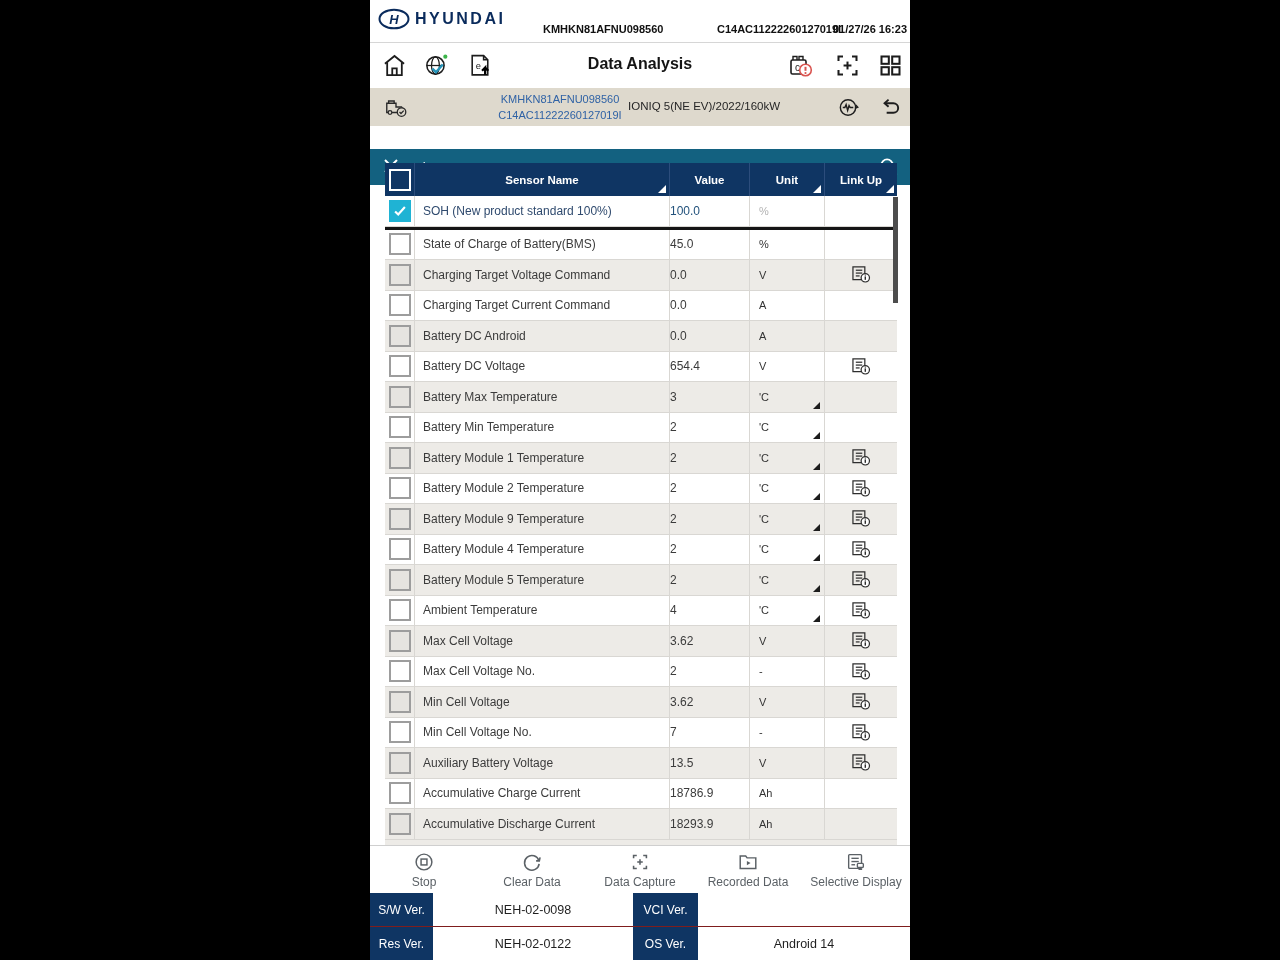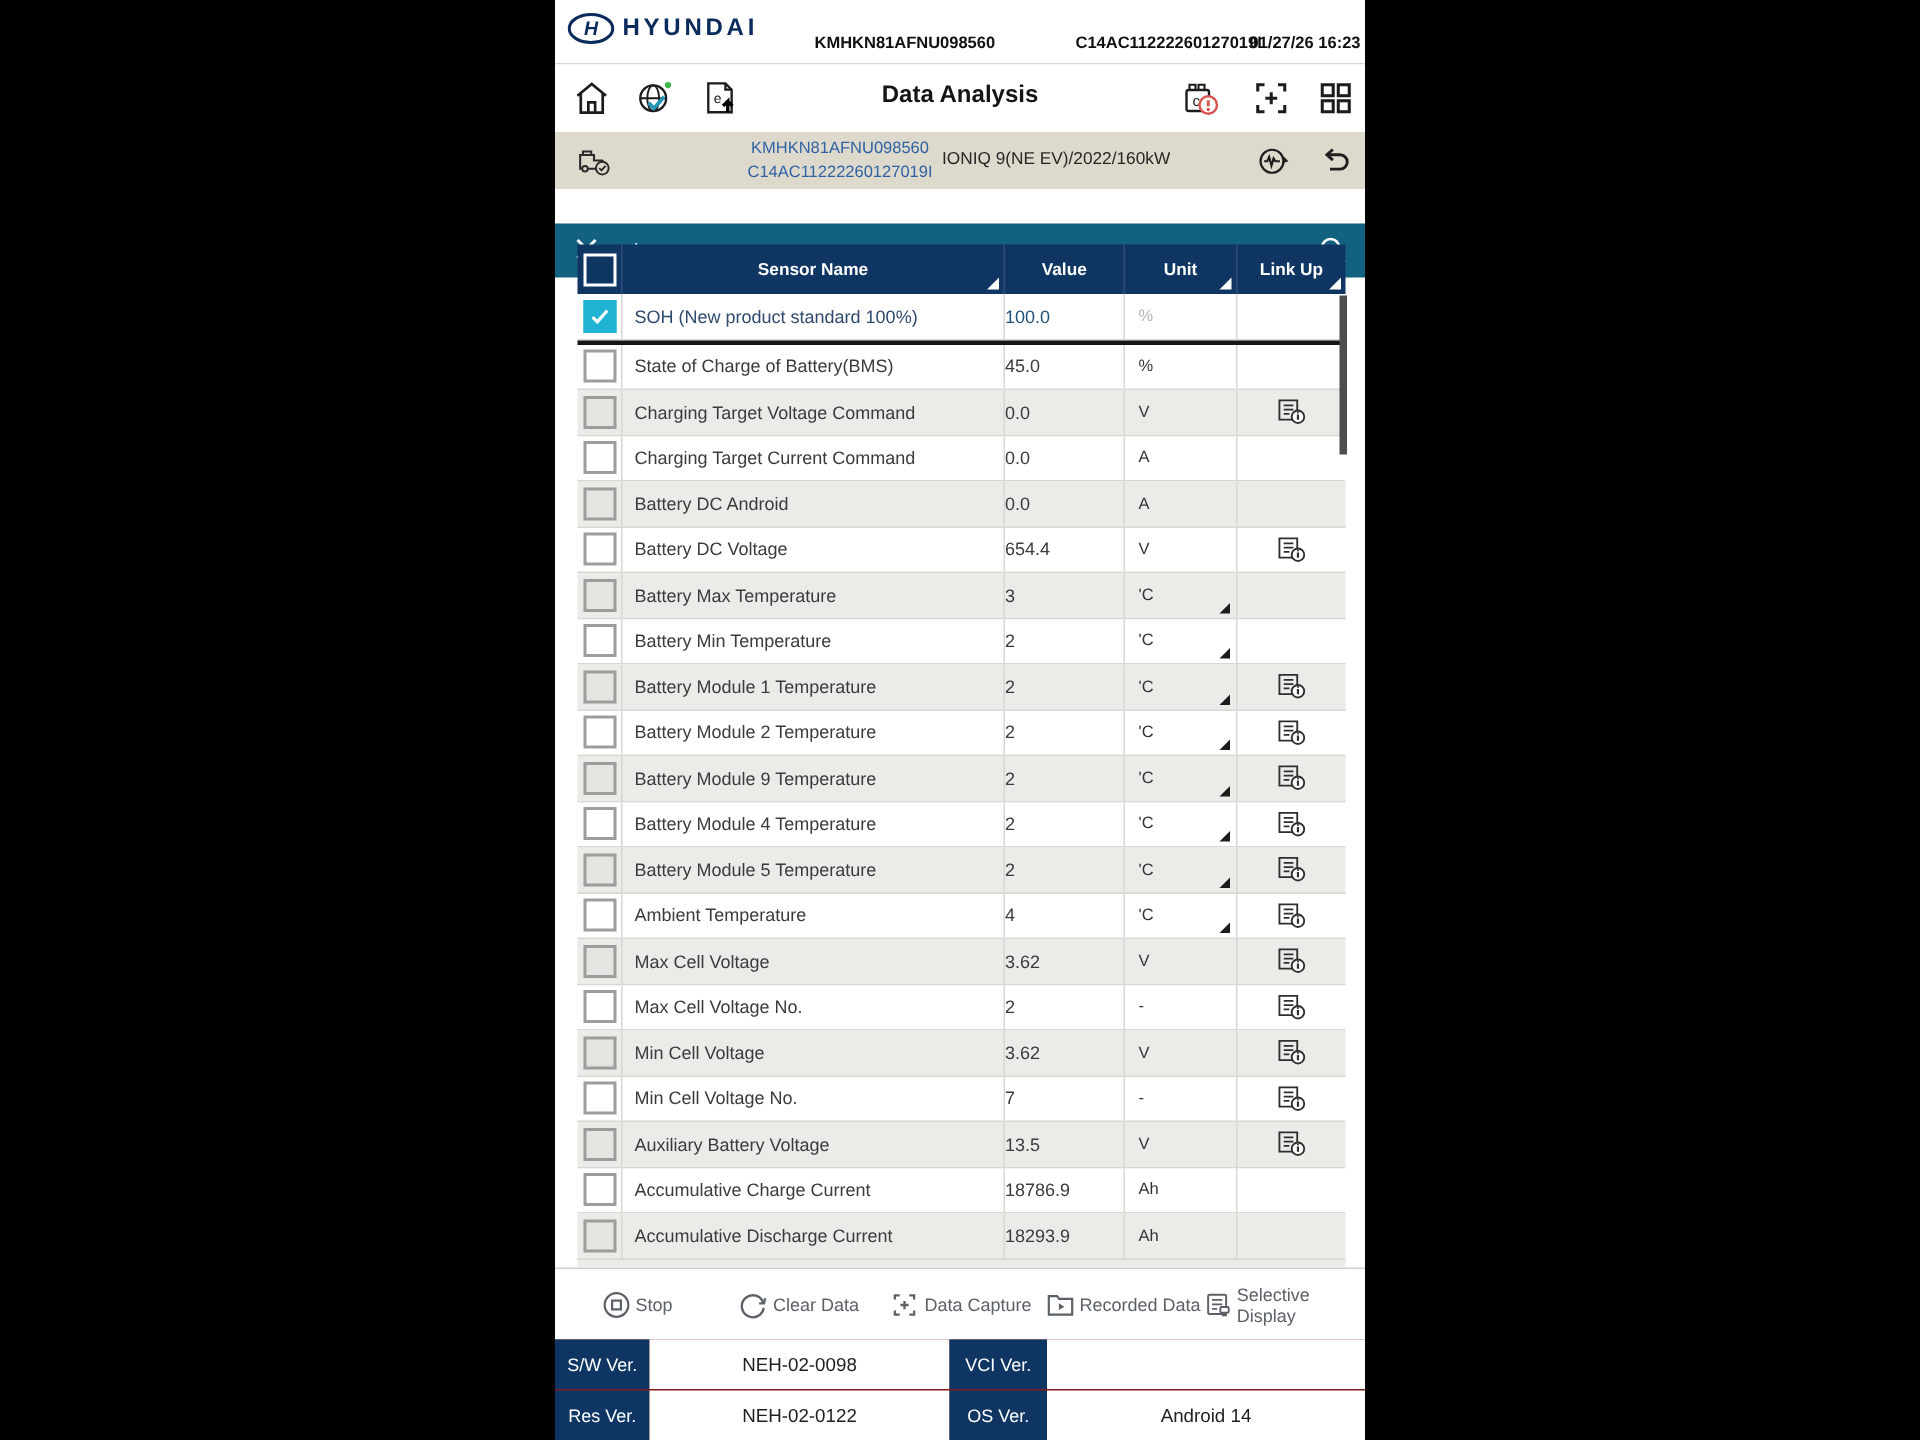--- a/index.html
+++ b/index.html
@@ -65,21 +65,21 @@
   .trow.sel .c-name{color:#2f4a6e;}
   .trow.sel .c-value{color:#23527c;}
   .trow.sel .c-unit{color:#b3b3b3;}
   .sep{height:3px;background:#151515;}
   .sliver{height:5px;background:#edebe7;border-bottom:none;}
   .sbthumb{position:absolute;right:-1px;top:34px;width:5px;height:106px;background:#4d4d4d;}
 
   
   .toolbar{position:absolute;top:845px;left:0;width:540px;height:48px;background:#fff;
            border-top:1px solid #cfcfcf;display:flex;}
-  .titem{flex:1;display:flex;align-items:center;justify-content:center;gap:2px;
+  .titem{flex:1;display:flex;flex-direction:column;align-items:center;justify-content:center;gap:2px;
          color:#5b6166;font-size:12px;}
   .ticon{width:22px;height:22px;color:#5b6166;}
 
   
   .verbar{position:absolute;top:893px;left:0;width:540px;height:67px;background:#7f1d1d;
           display:grid;grid-template-columns:63px 200px 65px 212px;grid-auto-rows:33px;row-gap:1px;}
   .vlabel{background:#0f3563;color:#fff;display:flex;align-items:center;justify-content:center;font-size:12px;}
   .vval{background:#fff;display:flex;align-items:center;justify-content:center;font-size:12.5px;color:#1f1f1f;}
 
   svg{display:block;}
@@ -152,21 +152,21 @@
       <path d="M4 9 H14 V13 H20 L22 16 V19 H4 Z" stroke="#2a2a2a" stroke-width="1.5"></path>
       <path d="M6 9 V6.5 H12 V9" stroke="#2a2a2a" stroke-width="1.5"></path>
       <circle cx="7.5" cy="19" r="2" stroke="#2a2a2a" stroke-width="1.4" fill="#ded9cd"></circle>
       <circle cx="20" cy="18.5" r="4.6" fill="#ded9cd" stroke="#2a2a2a" stroke-width="1.4"></circle>
       <path d="M17.8 18.5 l1.6 1.6 3-3.2" stroke="#2a2a2a" stroke-width="1.4"></path>
     </svg>
     <div class="veh-vin">
       <div>KMHKN81AFNU098560</div>
       <div>C14AC11222260127019I</div>
     </div>
-    <div class="veh-model">IONIQ 9(NE EV)/2022/160kW</div>
+    <div class="veh-model">IONIQ 5(NE EV)/2022/160kW</div>
     <svg class="vico i-live" viewBox="0 0 24 24" fill="none" stroke="#1e1e1e" stroke-width="1.5">
       <circle cx="11.5" cy="12" r="8"></circle>
       <path d="M6 12 h2.2 l1.3-3 1.6 6 1.5-5 1.2 2 h3.2"></path>
       <path d="M19.5 9.5 l2 2.2 -2.8 1" stroke-width="1.6"></path>
     </svg>
     <svg class="vico i-return" viewBox="0 0 24 24" fill="none" stroke="#1e1e1e" stroke-width="2">
       <path d="M6.5 7.5 H15 a5 5 0 0 1 0 10 H8"></path>
       <path d="M10 3.8 L5.8 7.5 L10 11.2"></path>
     </svg>
   </div>

